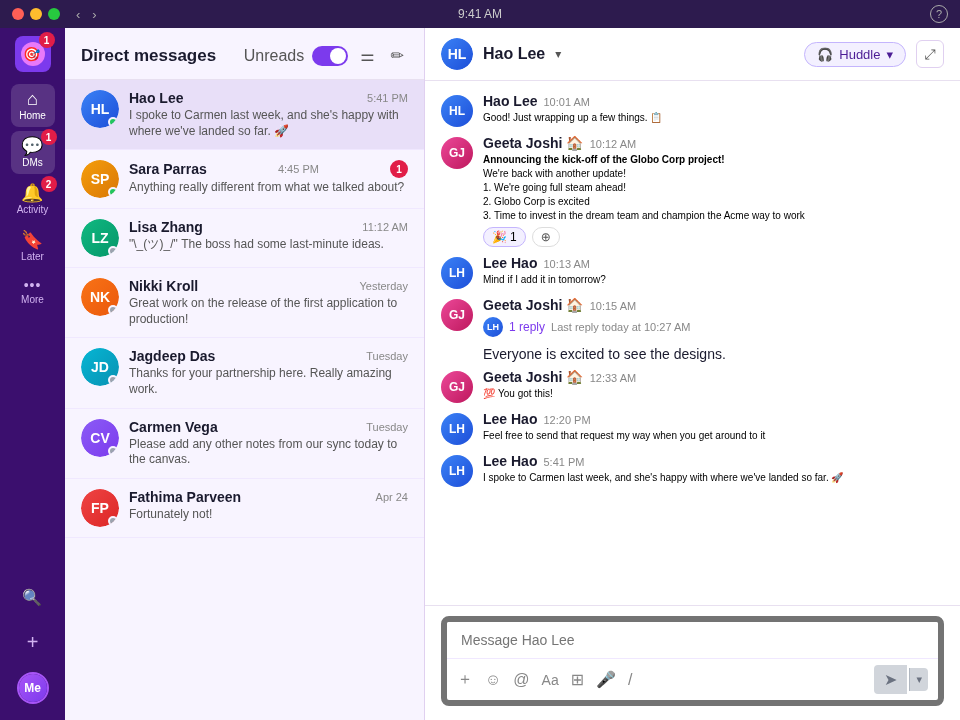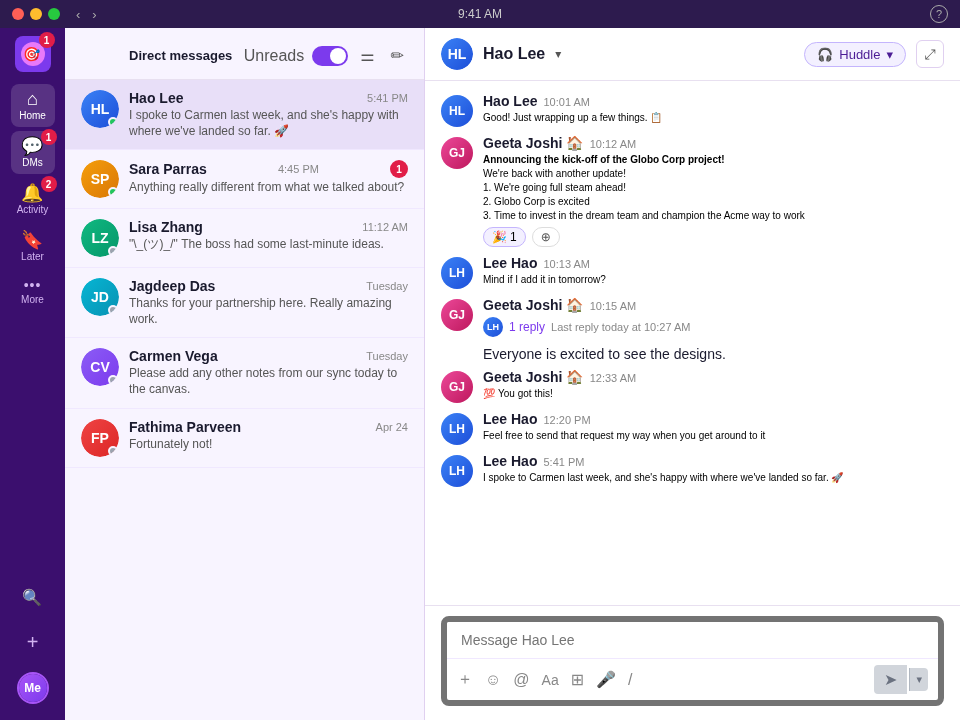--- a/index.html
+++ b/index.html
@@ -170,25 +170,24 @@
     }
     .dm-header {
       padding: 14px 16px 10px;
       display: flex;
       align-items: center;
       gap: 8px;
       border-bottom: 1px solid #e8e0f0;
       flex-shrink: 0;
     }
     .dm-title {
-      font-size: 13px;
+      font-size: 17px;
       font-weight: 700;
       color: #1a1a2e;
       flex: 1;
-      margin-left: 48px;
     }
     .dm-unreads-label {
       font-size: 16px;
       color: #555;
     }
     .dm-toggle {
       width: 36px; height: 20px;
       background: #7c3aed;
       border-radius: 10px;
       position: relative;
@@ -622,20 +621,33 @@
         </div>
         <div class="dm-content">
           <div class="dm-row1">
             <span class="dm-name">Lisa Zhang</span>
             <span class="dm-time">11:12 AM</span>
           </div>
           <div class="dm-preview-multi">"\_(ツ)_/" The boss had some last-minute ideas.</div>
         </div>
       </div>
 
+      <div class="dm-item">
+        <div class="dm-avatar">
+          <div class="dm-avatar-img av-nikki">NK</div>
+          <div class="dm-status-dot dot-gray"></div>
+        </div>
+        <div class="dm-content">
+          <div class="dm-row1">
+            <span class="dm-name">Nikki Kroll</span>
+            <span class="dm-time">Yesterday</span>
+          </div>
+          <div class="dm-preview-multi">Great work on the release of the first application to production!</div>
+        </div>
+      </div>
 
       <div class="dm-item">
         <div class="dm-avatar">
           <div class="dm-avatar-img av-jagdeep">JD</div>
           <div class="dm-status-dot dot-gray"></div>
         </div>
         <div class="dm-content">
           <div class="dm-row1">
             <span class="dm-name">Jagdeep Das</span>
             <span class="dm-time">Tuesday</span>

